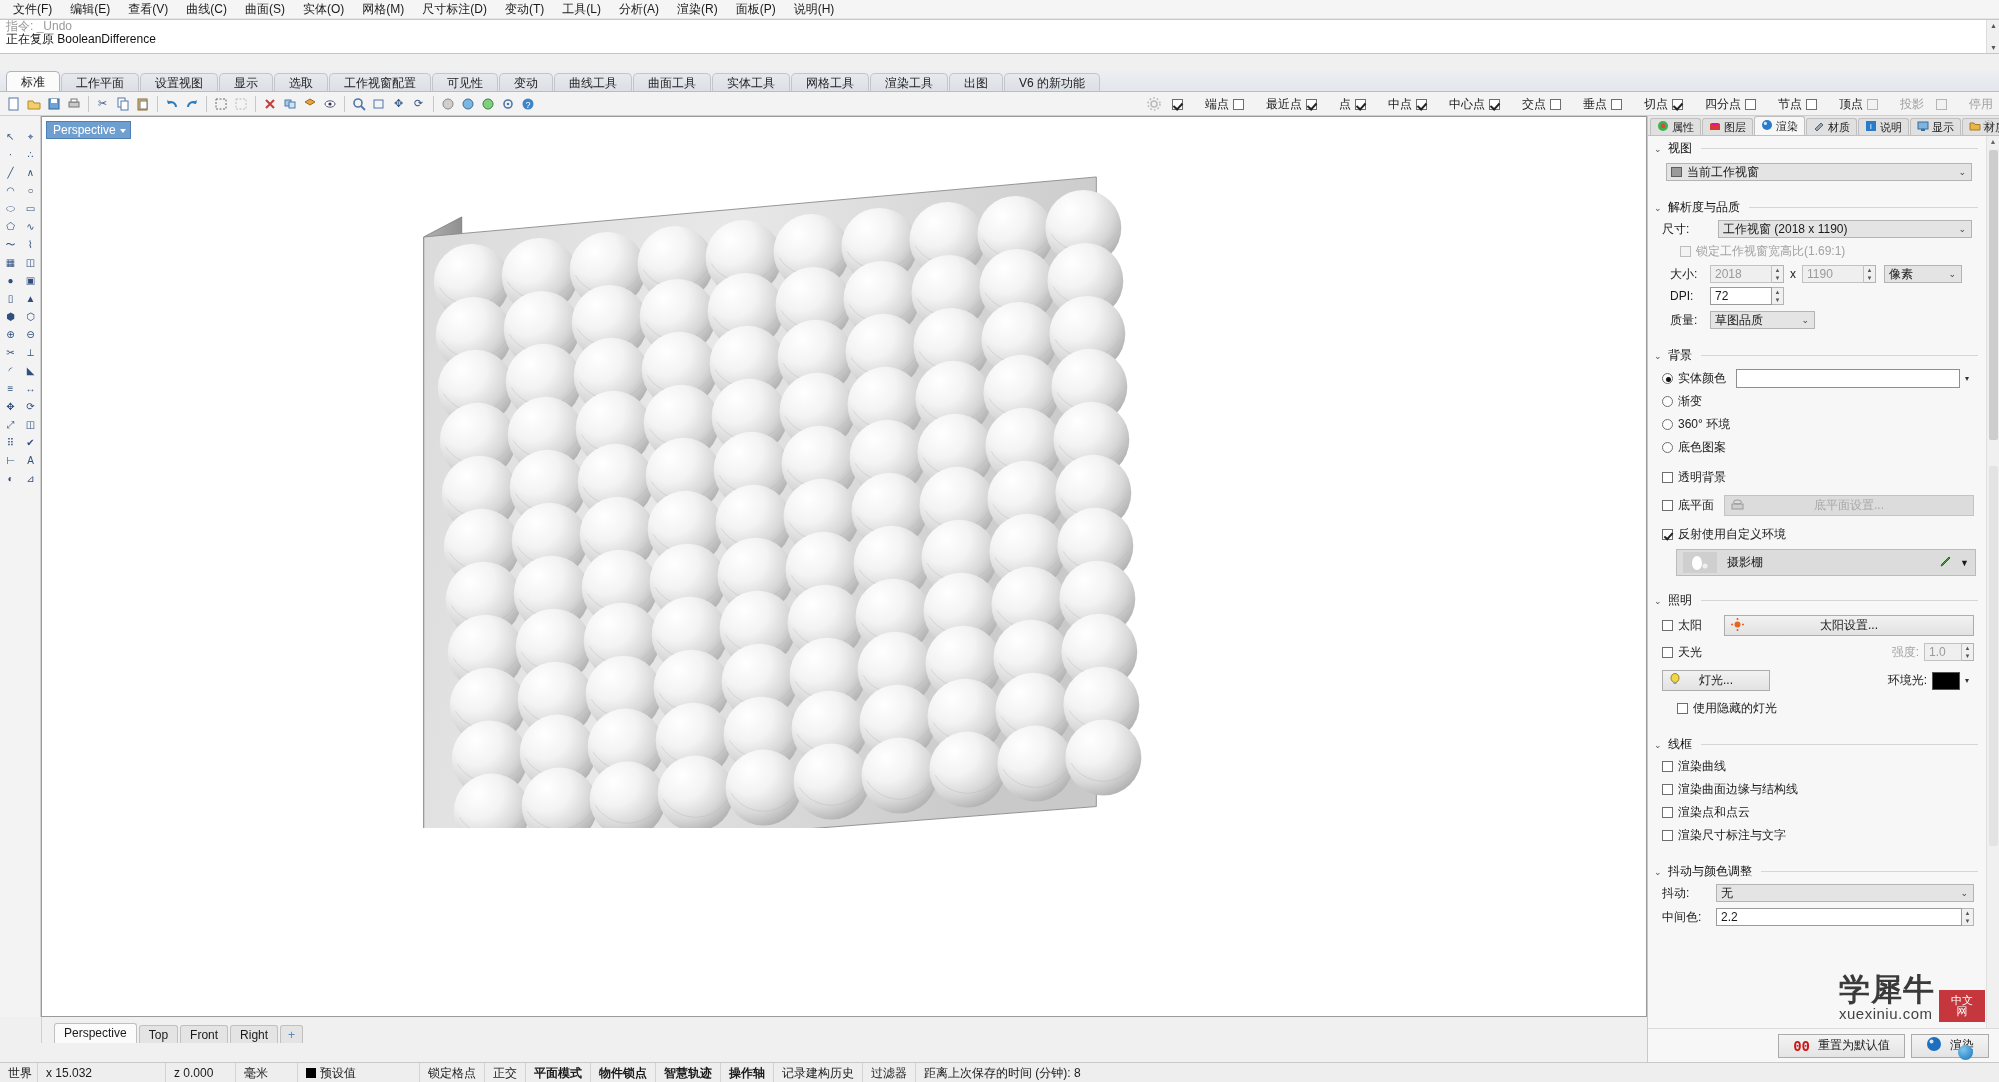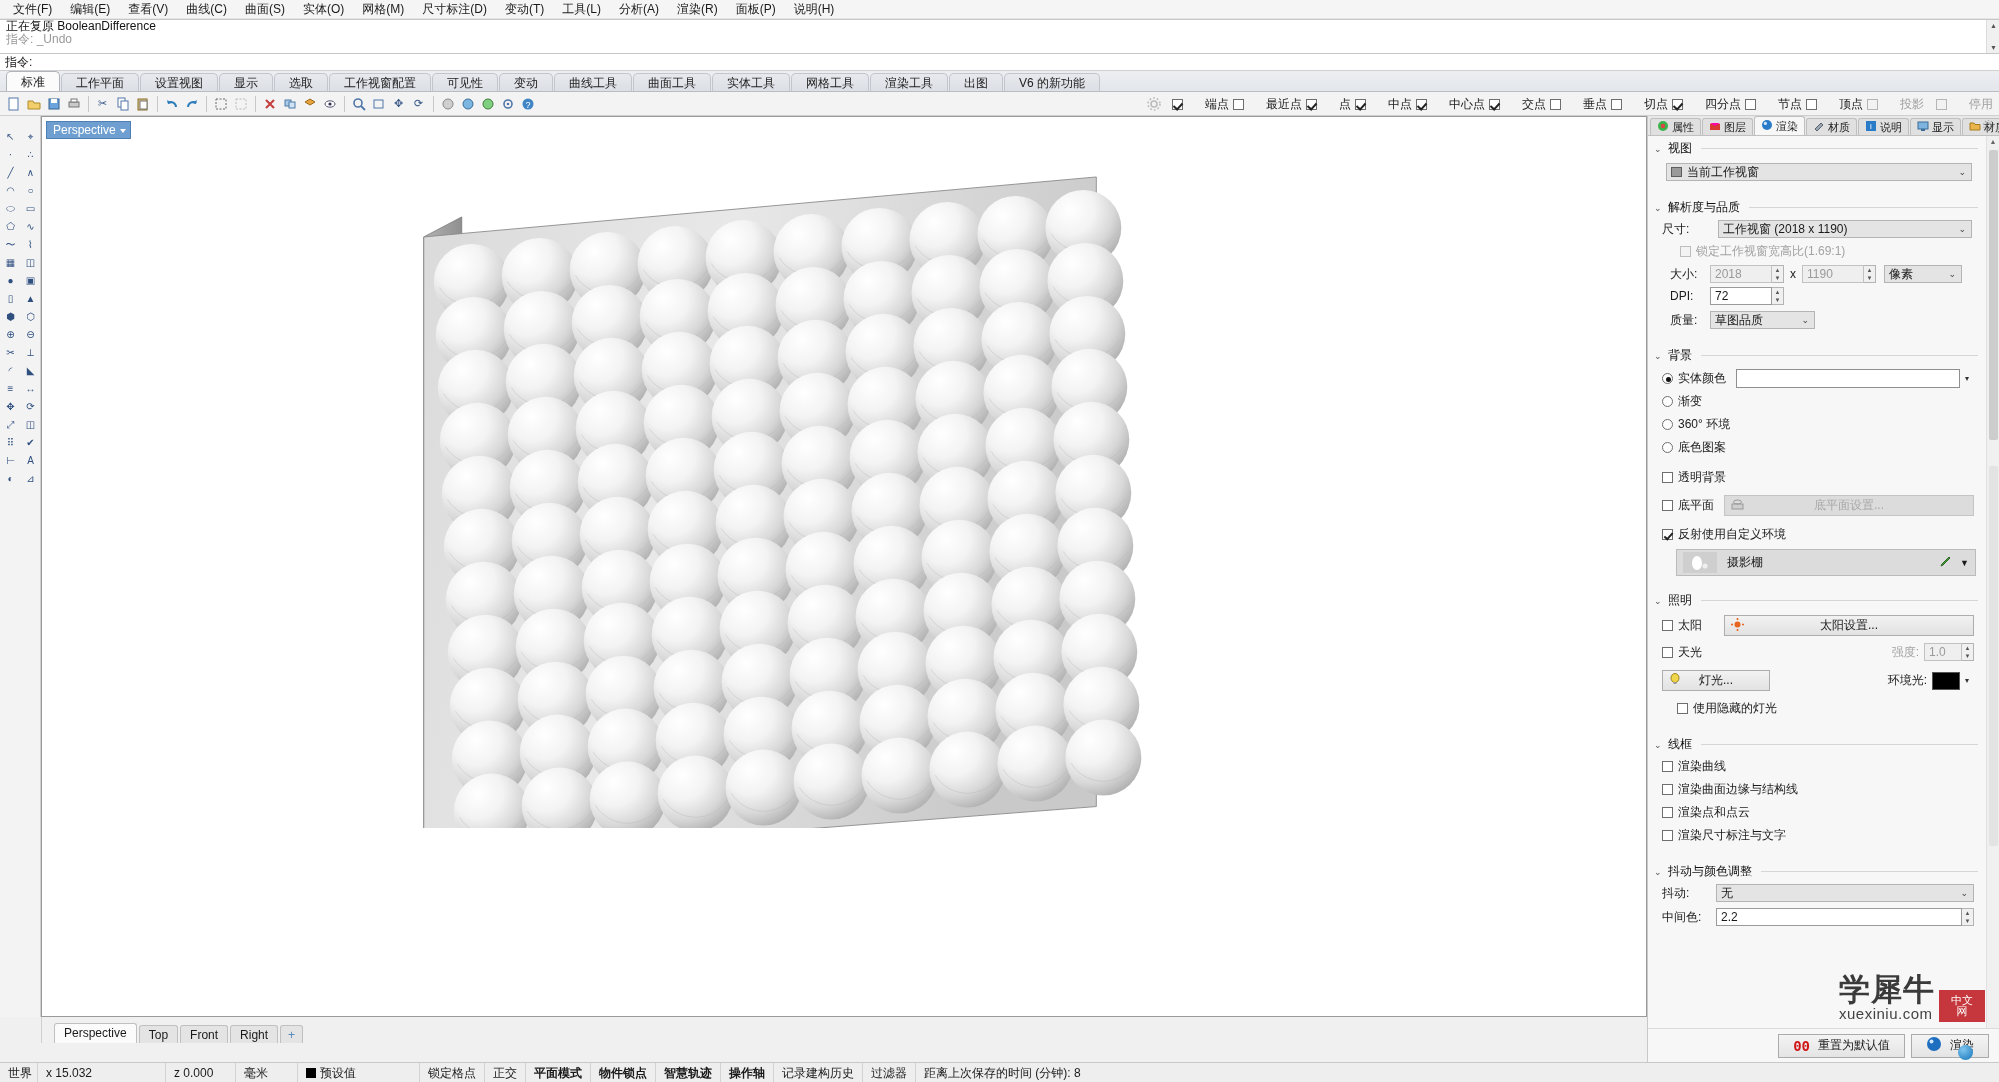--- a/index.html
+++ b/index.html
@@ -318,32 +318,28 @@
     <span class="mi">尺寸标注(D)</span>
     <span class="mi">变动(T)</span>
     <span class="mi">工具(L)</span>
     <span class="mi">分析(A)</span>
     <span class="mi">渲染(R)</span>
     <span class="mi">面板(P)</span>
     <span class="mi">说明(H)</span>
   </div>
 
   <div class="cmdhist">
+    <div class="line faded">指令: _Undo</div>
     <div class="line">正在复原 BooleanDifference</div>
-    <div class="line faded">指令: _Undo</div>
     <div class="cmdhist-scroll">
       <div class="arw">▲</div>
       <div class="arw">▼</div>
     </div>
   </div>
 
-  <div class="promptbar">
-    <span class="lbl">指令:</span>
-    <input class="inp" value="" style="">
-  </div>
 
   <div class="tabstrip">
     <div class="tab active">标准</div>
     <div class="tab">工作平面</div>
     <div class="tab">设置视图</div>
     <div class="tab">显示</div>
     <div class="tab">选取</div>
     <div class="tab">工作视窗配置</div>
     <div class="tab">可见性</div>
     <div class="tab">变动</div>

